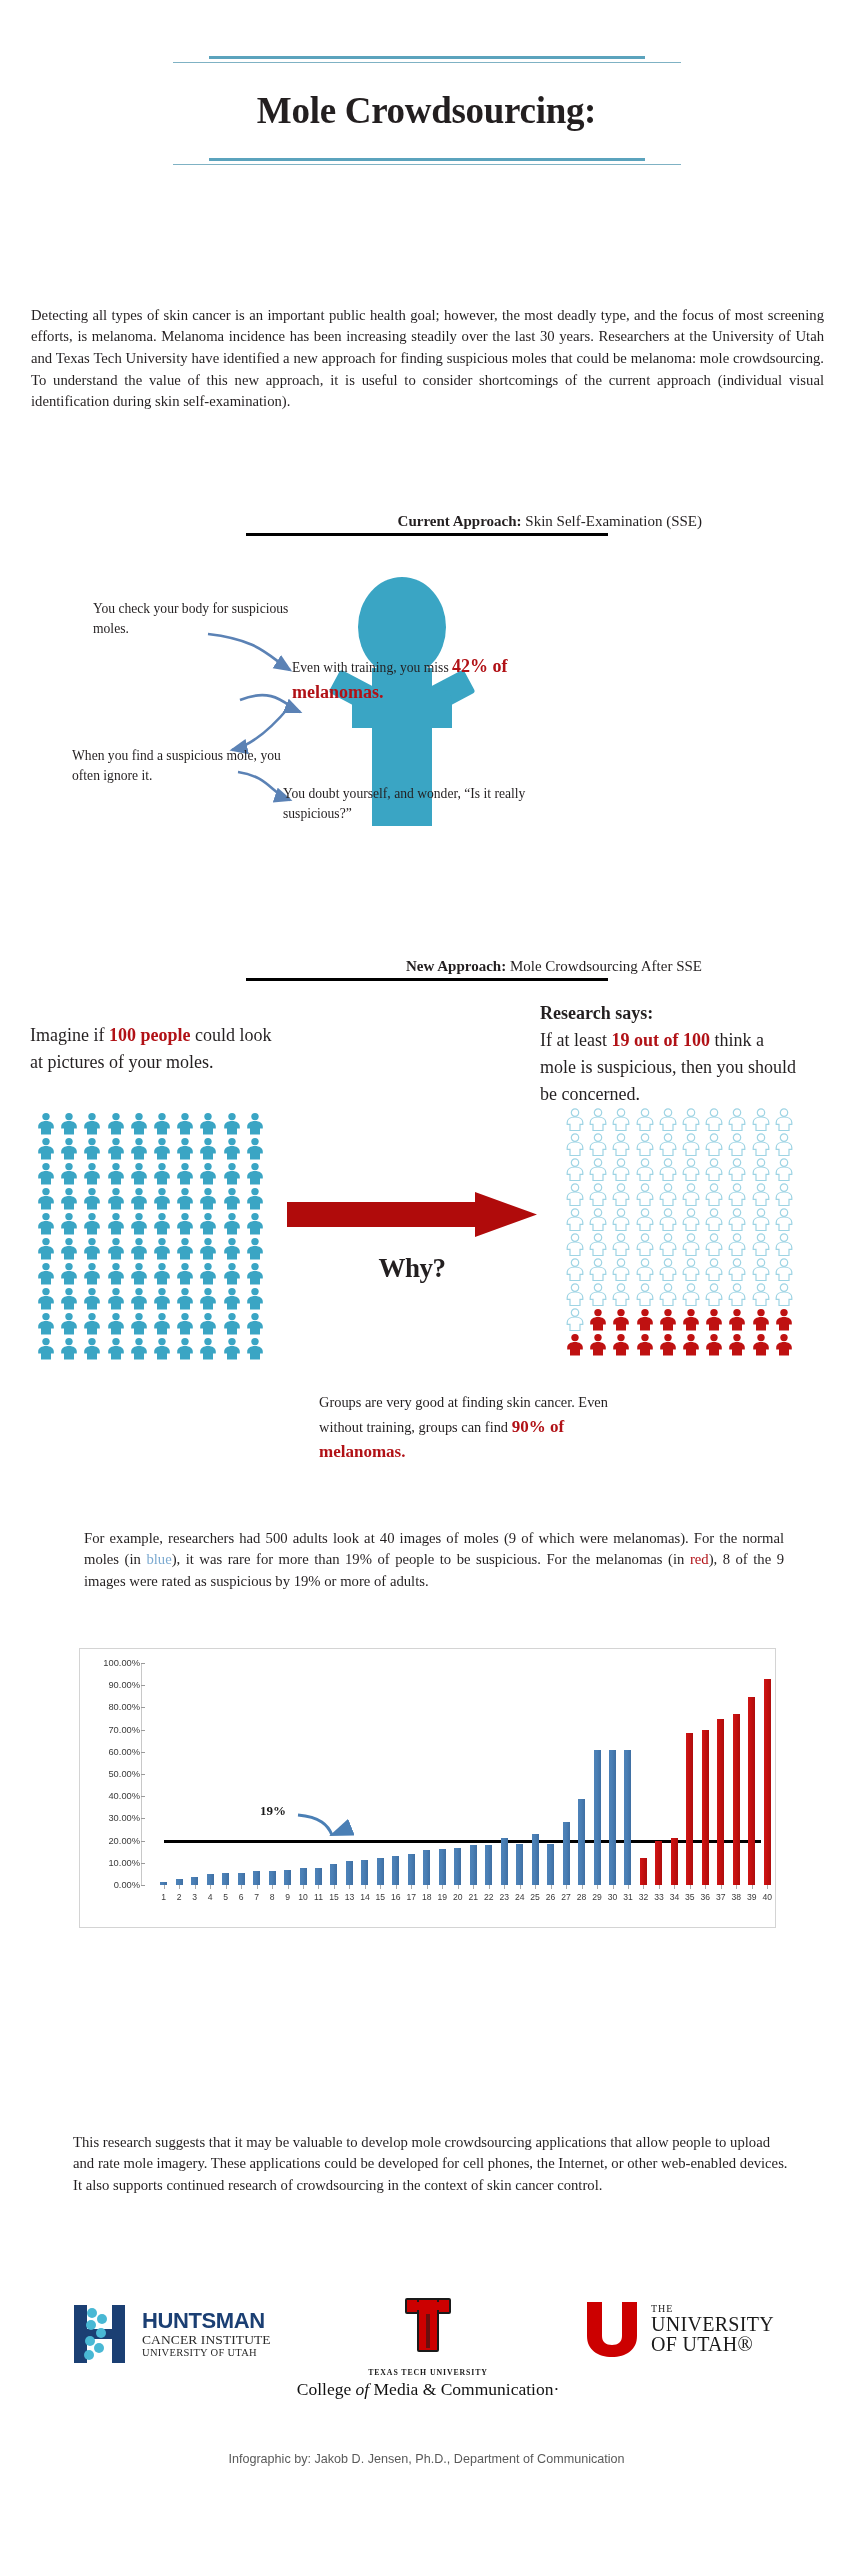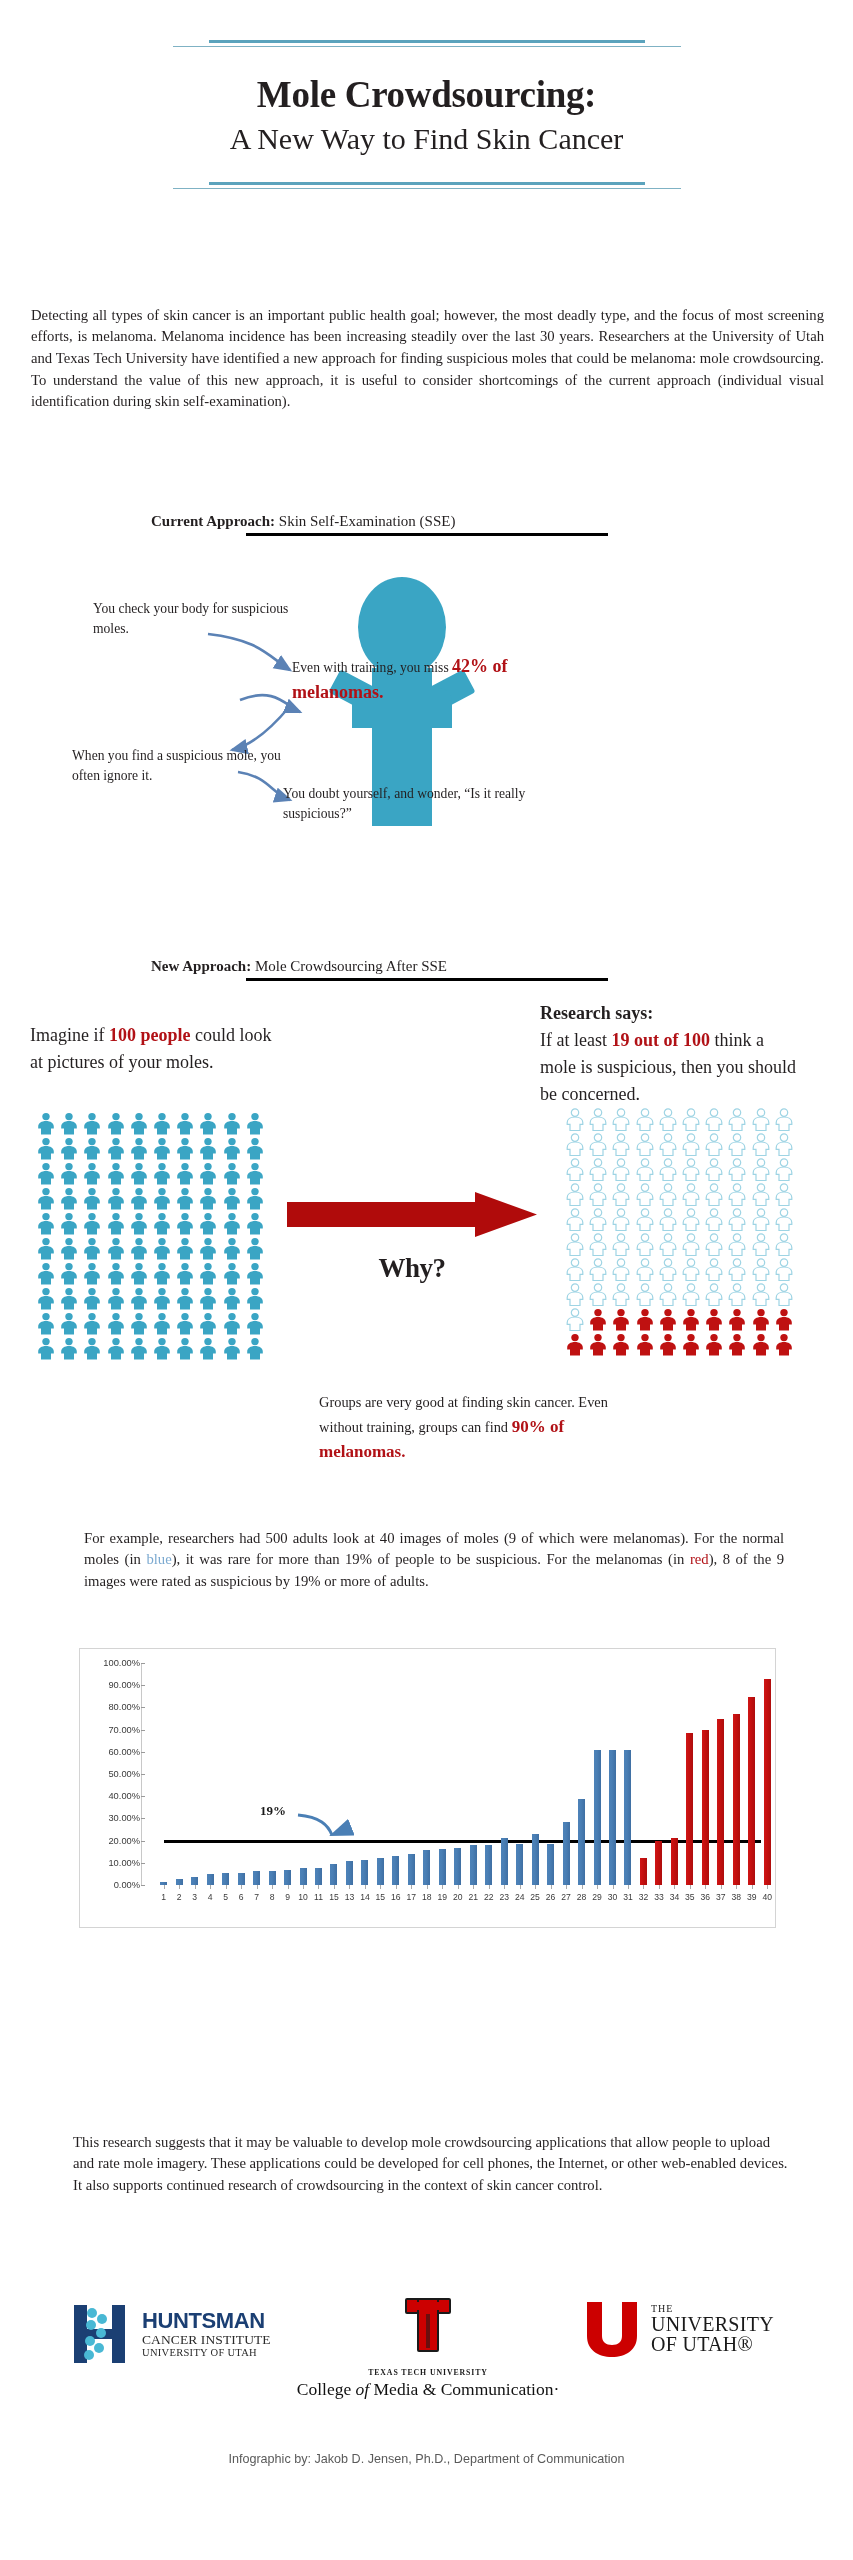--- a/index.html
+++ b/index.html
@@ -7,21 +7,21 @@
   body {
     width: 853px; height: 2560px;
     background: #ffffff;
     font-family: "Liberation Serif", serif;
     color: #231f20;
     overflow: hidden;
     position: relative;
   }
   .page {
     width:853px; height:2560px; position:relative;
-    padding: 0 0;
+    padding: 16px 0;
   }
 
   
   .title-block { padding-top: 40px; text-align:center; }
   .rule-wrap { width: 100%; display:flex; justify-content:center; }
   .rule { width: 508px; position: relative; height: 7px; }
   .rule .thin { position:absolute; left:0; right:0; bottom:0; height:1px; background:#7fb2c4; }
   .rule .thick { position:absolute; left:36px; right:36px; top:0px; height:3px; background:#5ba3bd; }
   h1.t1 {
     font-size: 37px; font-weight: bold; margin: 26px 0 0 0;
@@ -35,21 +35,21 @@
     font-size: 14.7px; line-height: 1.47; text-align: justify;
     color: #231f20;
   }
   #intro-para { position:absolute; left:31px; top:290px; width:793px; }
   #example-para { position:absolute; left:84px; top:1513px; width:700px; }
   #closing-para { position:absolute; left:73px; top:2117px; width:716px; text-align:left; }
   .hl-blue { color:#7ba9d0; }
   .hl-red  { color:#b11116; }
 
   
-  .sec-head { position:absolute; text-align:left; }
+  .sec-head { position:absolute; text-align:right; }
   .sec-head .line1 { font-size:15px; white-space:nowrap; }
   .sec-head .line1 b { font-weight:bold; }
   .sec-head .underline { height:2.5px; background:#000; margin: 3px auto 0 auto; }
   #sec-current { left:151px; top:513px; width:551px; }
   #sec-current .underline { width: 362px; }
   #sec-new { left:151px; top:958px; width:551px; }
   #sec-new .underline { width: 362px; }
 
   
   #figure-area { position:absolute; left:0; top:560px; width:853px; height:400px; }
@@ -181,21 +181,20 @@
 <div class="page">
 
   <div class="title-block">
     <div class="rule-wrap">
       <div class="rule">
           <div class="thin"></div>
           <div class="thick"></div>
         </div>
     </div>
     <h1 class="t1">Mole Crowdsourcing:</h1>
-    <h2 class="t2">A New Way to Find Skin Cancer</h2>
     <div class="rule-wrap rule-bottom">
       <div class="rule">
           <div class="thin"></div>
           <div class="thick"></div>
         </div>
     </div>
   </div>
 
   <p id="intro-para" class="para">Detecting all types of skin cancer is an important public health goal; however, the most deadly type, and the focus of most screening efforts, is melanoma. Melanoma incidence has been increasing steadily over the last 30 years. Researchers at the University of Utah and Texas Tech University have identified a new approach for finding suspicious moles that could be melanoma: mole crowdsourcing. To understand the value of this new approach, it is useful to consider shortcomings of the current approach (individual visual identification during skin self-examination).</p>
 

